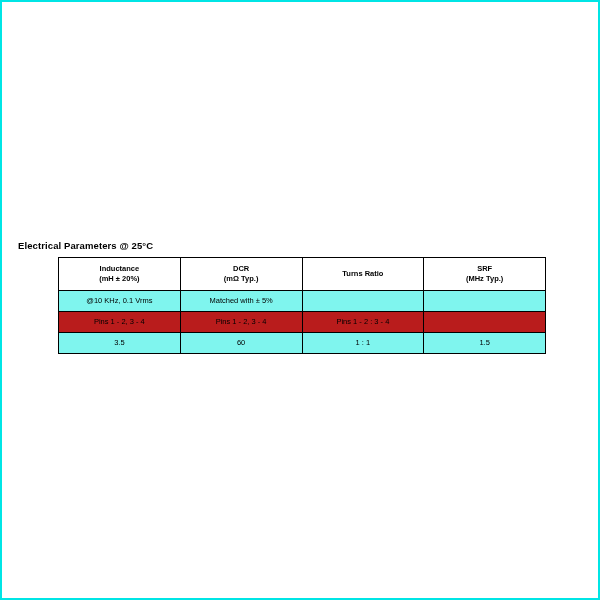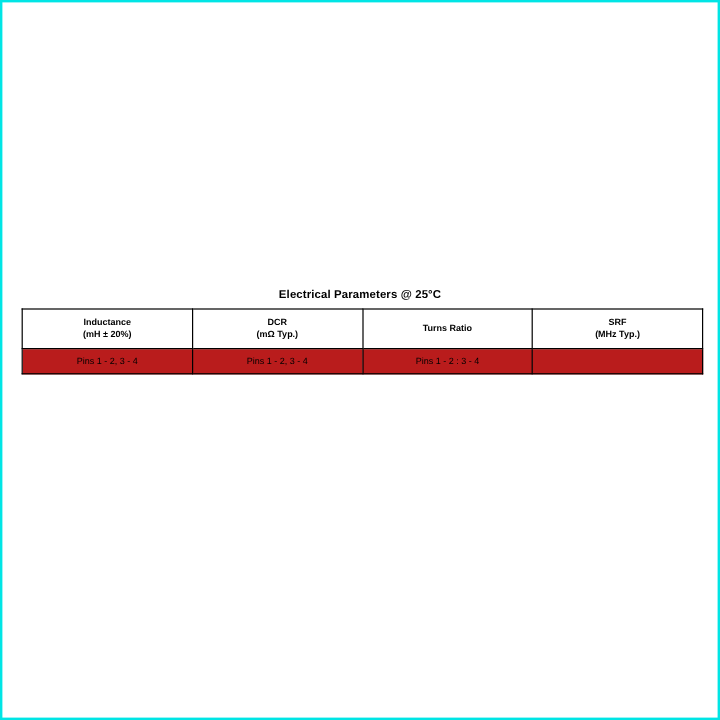--- a/index.html
+++ b/index.html
@@ -23,31 +23,32 @@
     border: 2px solid #00e5e5;
     box-sizing: border-box;
   }
   .content {
     position: absolute;
     left: 18px;
     top: 240px;
     width: 564px;
   }
   .table-title {
-    text-align: center;
+    text-align: left;
     font-size: 9.5px;
     font-weight: bold;
     color: #000000;
     margin-bottom: 6px;
     letter-spacing: 0.1px;
   }
   table.params {
     border-collapse: collapse;
-    width: 568px;
+    width: 488px;
     table-layout: fixed;
+    margin-left: 40px;
   }
   table.params td {
     border: 1px solid #000000;
     text-align: center;
     vertical-align: middle;
     color: #000000;
     font-size: 7.5px;
     padding: 0;
     line-height: 1.35;
   }
@@ -99,24 +100,36 @@
         <td>
           <span class="cell-line">Turns  Ratio</span>
           <span class="sub"></span>
         </td>
         <td>
           <span class="cell-line">SRF</span>
           <span class="sub">(MHz Typ.)</span>
         </td>
       </tr>
 
+      <tr class="cyan-row">
+        <td>@10 KHz, 0.1 Vrms</td>
+        <td>Matched  with ± 5%</td>
+        <td></td>
+        <td></td>
+      </tr>
 
       <tr class="white-row">
         <td>Pins 1 - 2, 3 - 4</td>
         <td>Pins 1 - 2, 3 - 4</td>
         <td>Pins 1 - 2 : 3 - 4</td>
         <td></td>
       </tr>
 
+      <tr class="value-row">
+        <td>3.5</td>
+        <td>60</td>
+        <td>1 : 1</td>
+        <td>1.5</td>
+      </tr>
     </tbody>
   </table>
 
 </div>
 
 </body></html>

